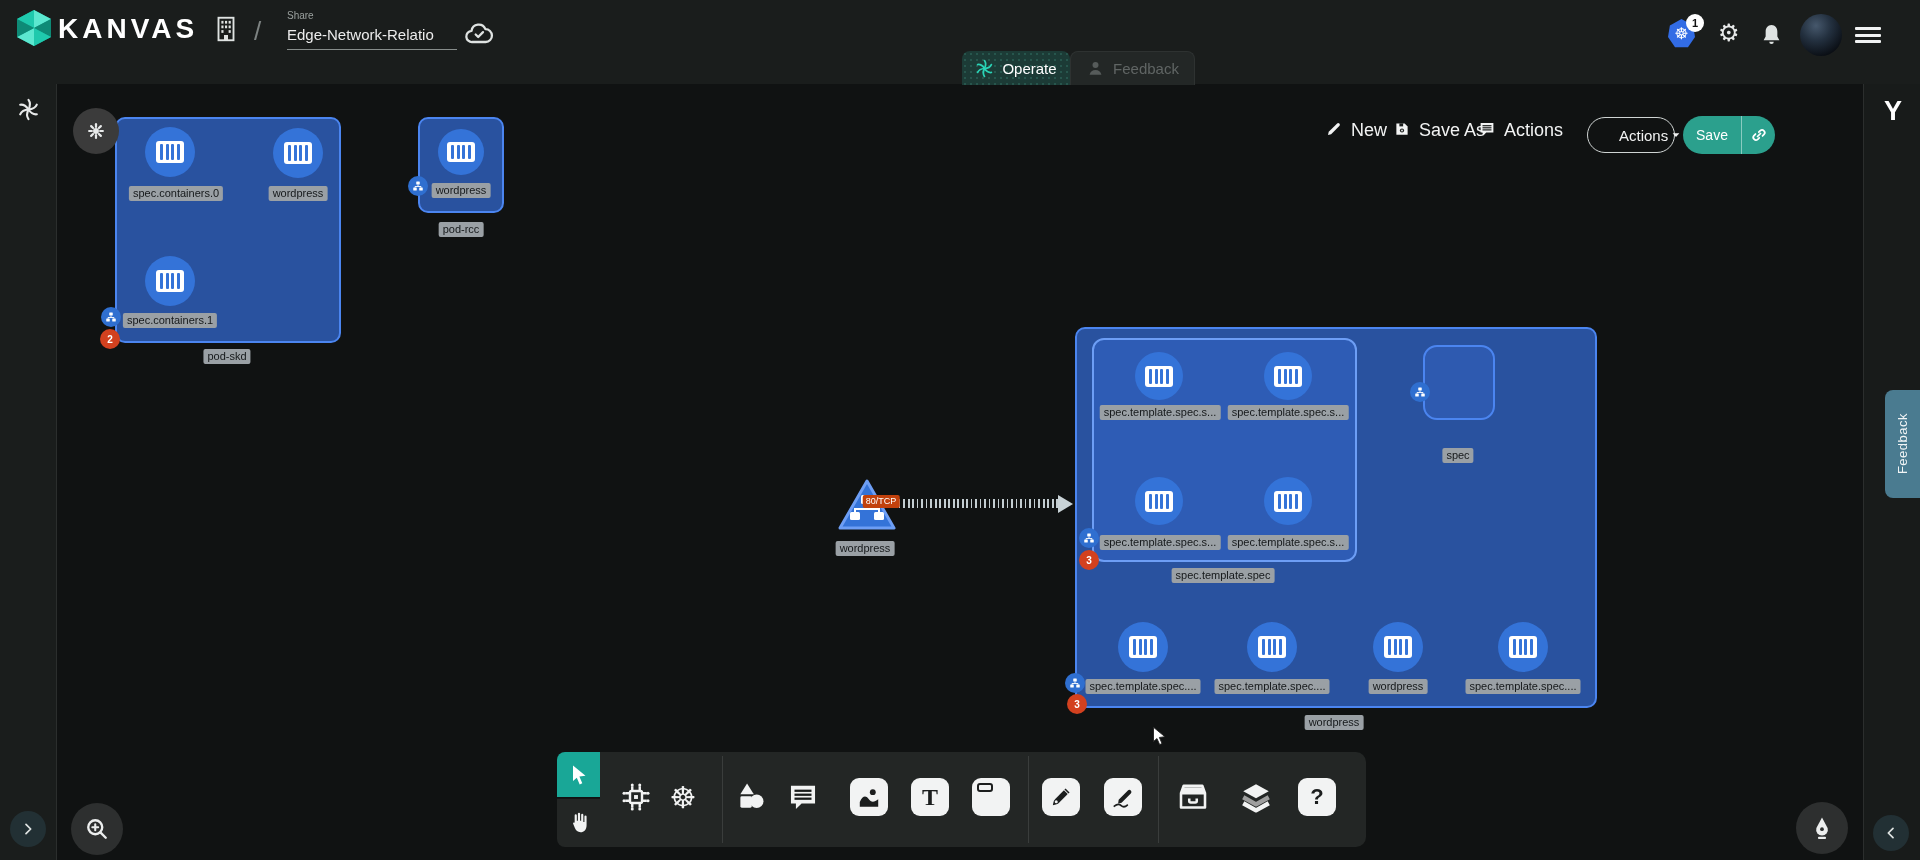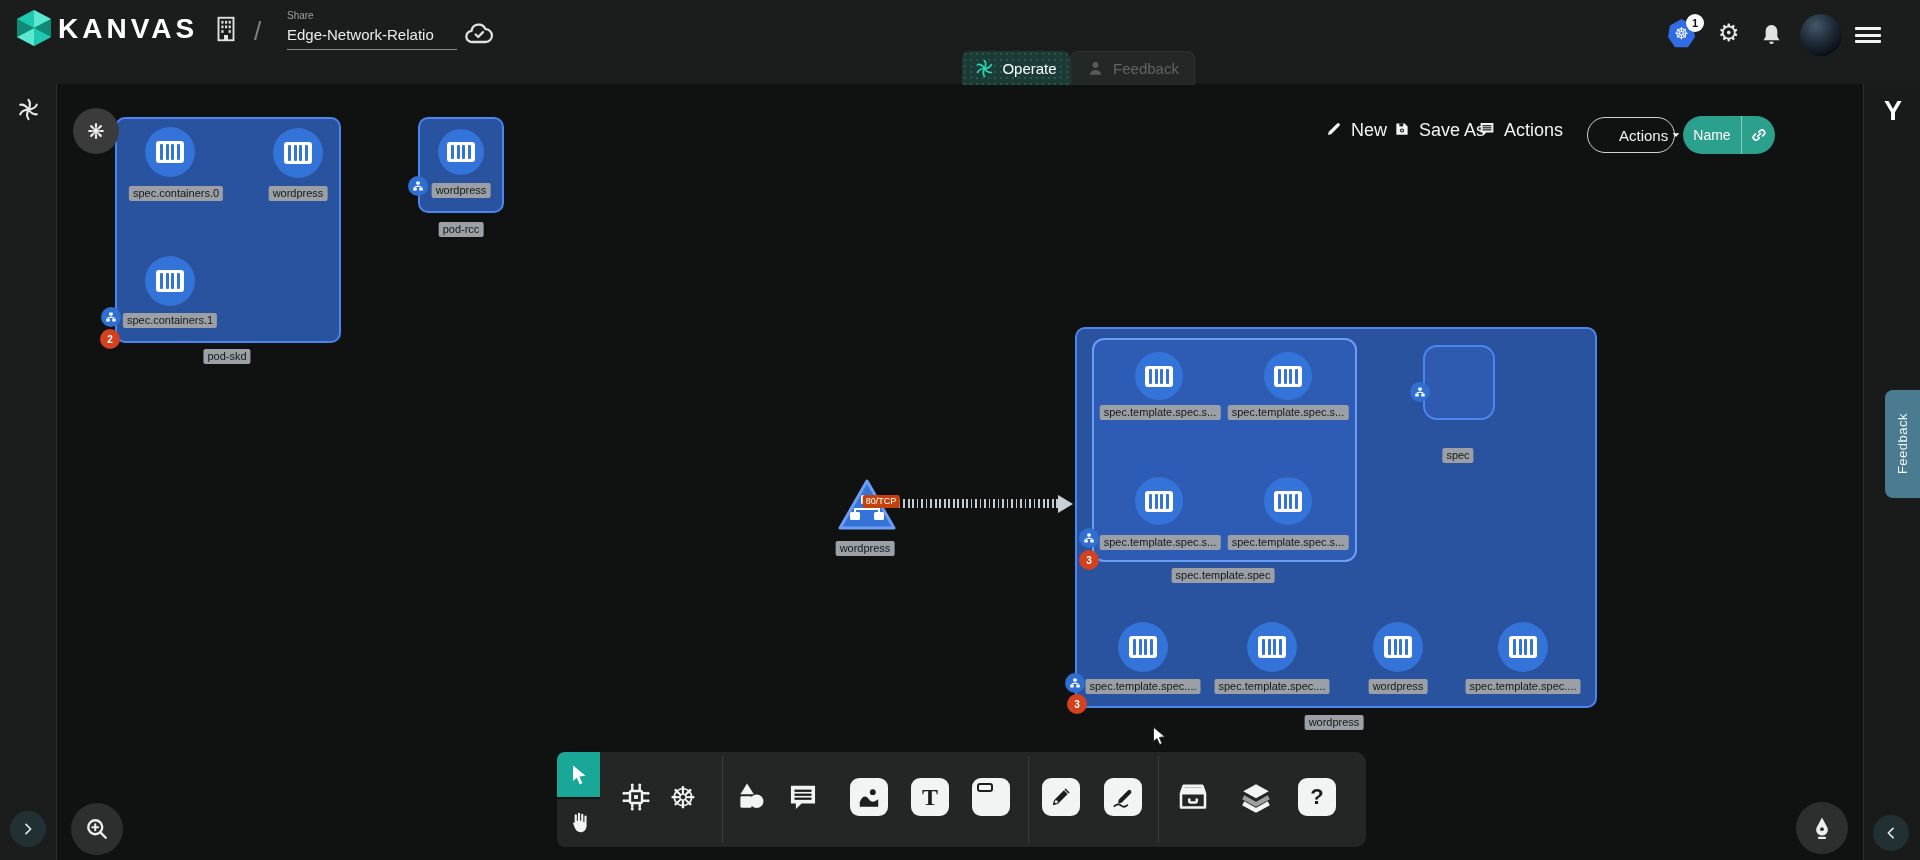--- a/index.html
+++ b/index.html
@@ -336,21 +336,21 @@
 <div class="actions-btn">
   <span class="lblpart">Actions</span>
   <span class="sep"></span>
   <span class="caret">
       <svg width="16" height="16" viewBox="0 0 24 24" fill="#f2f3f3">
         <use href="#i-caret"></use>
       </svg>
     </span>
 </div>
 <div class="share-btn">
-  <span class="lblpart">Name</span>
+  <span class="lblpart">Save</span>
   <span class="sep"></span>
   <span class="linkpart">
       <svg width="18" height="18" viewBox="0 0 24 24">
         <use href="#i-link"></use>
       </svg>
     </span>
 </div>
 
 <div class="cgroup" style="left:115px;top:117px;width:226px;height:226px"></div>
 <div class="gear-circle">

